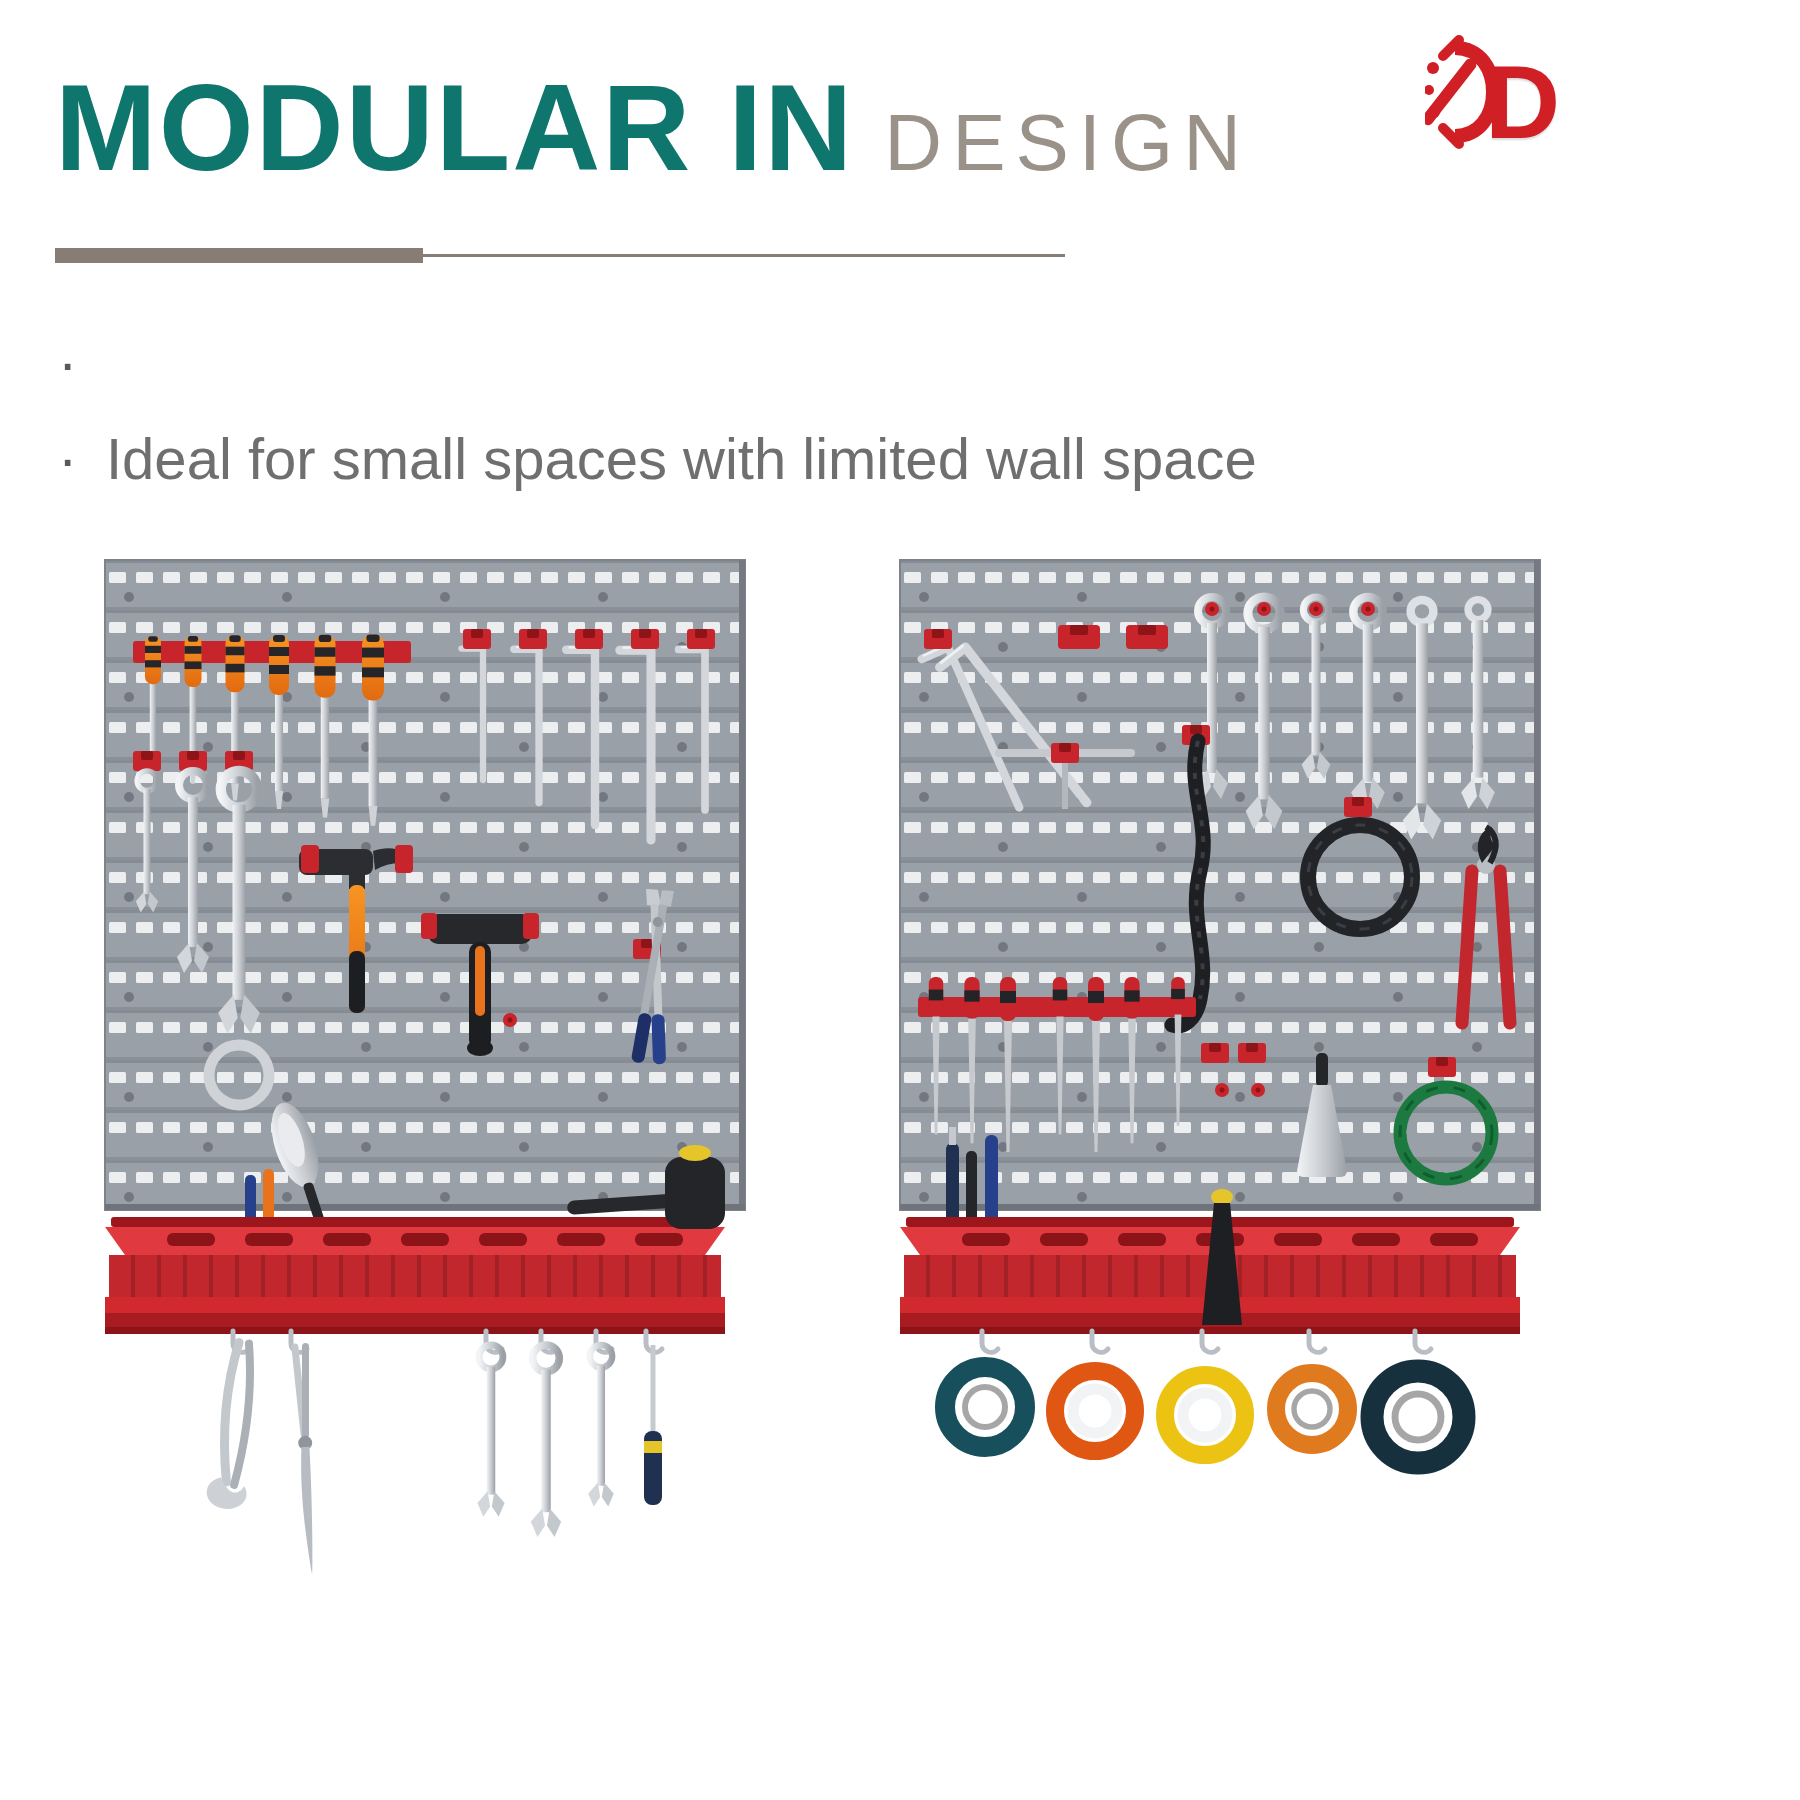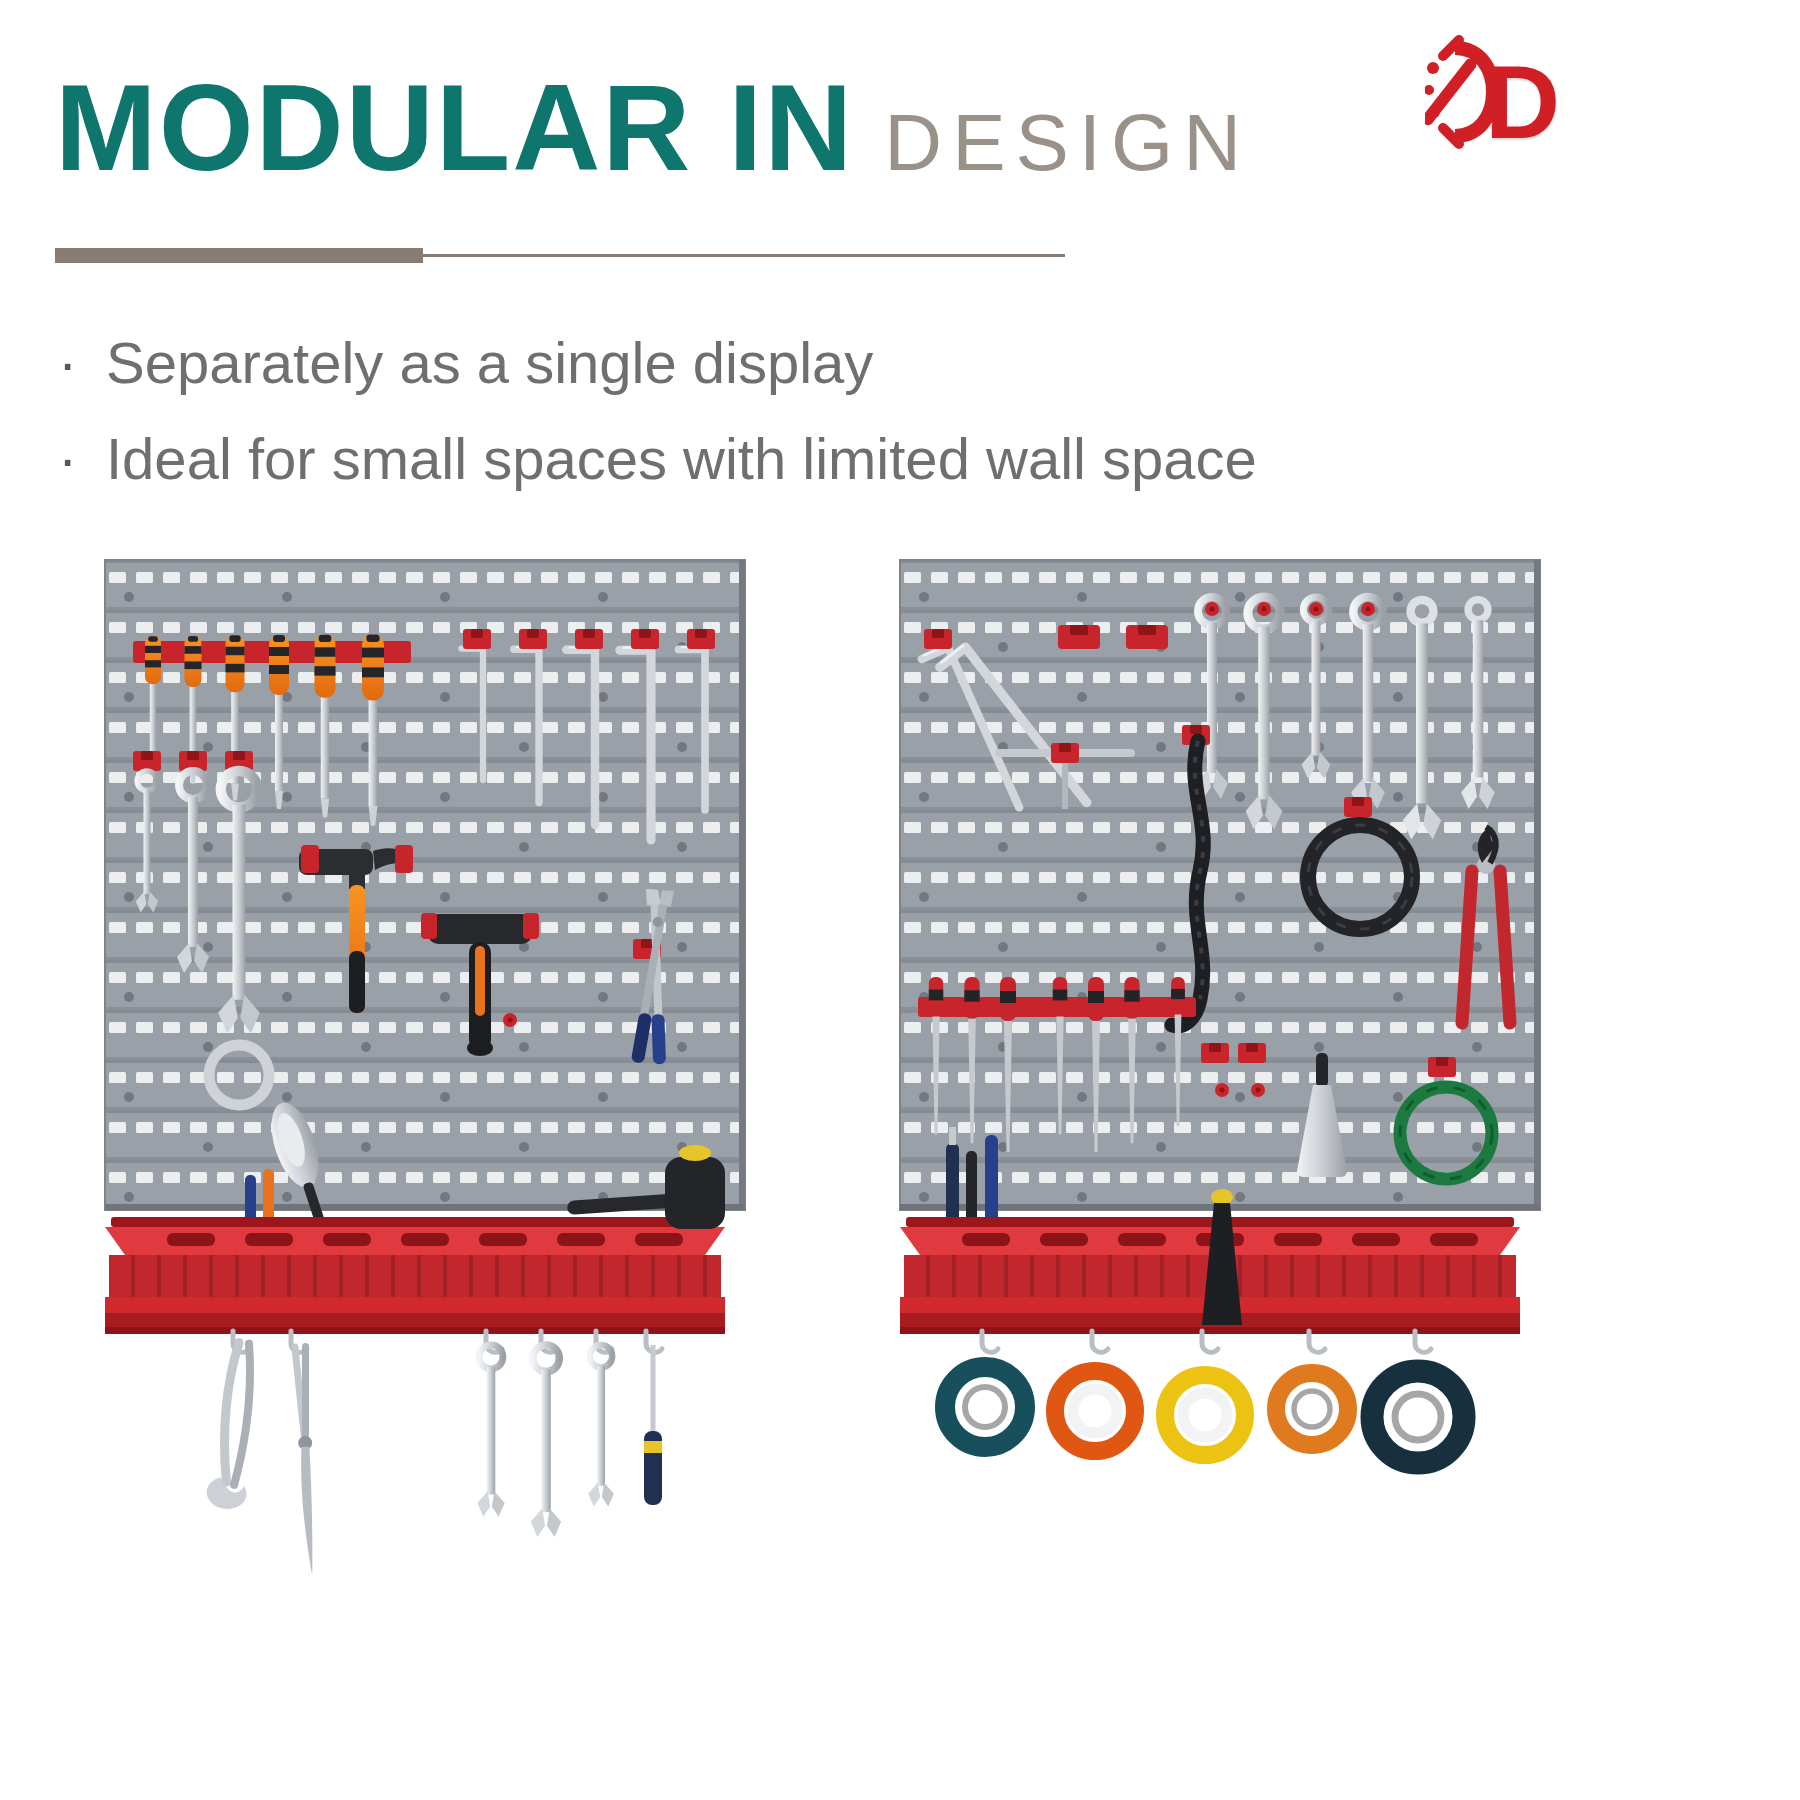--- a/index.html
+++ b/index.html
@@ -253,21 +253,20 @@
 </div>
 
 <div class="divider">
   <span class="thick"></span>
   <span class="thin"></span>
 </div>
 
 <ul class="bullets">
   <li>
     <span class="marker">·</span>
-    <span>Separately as a single display</span>
   </li>
   <li>
     <span class="marker">·</span>
     <span>Ideal for small spaces with limited wall space</span>
   </li>
 </ul>
 
 <div class="boards">
 
   <svg class="board" viewBox="0 0 660 1255">

